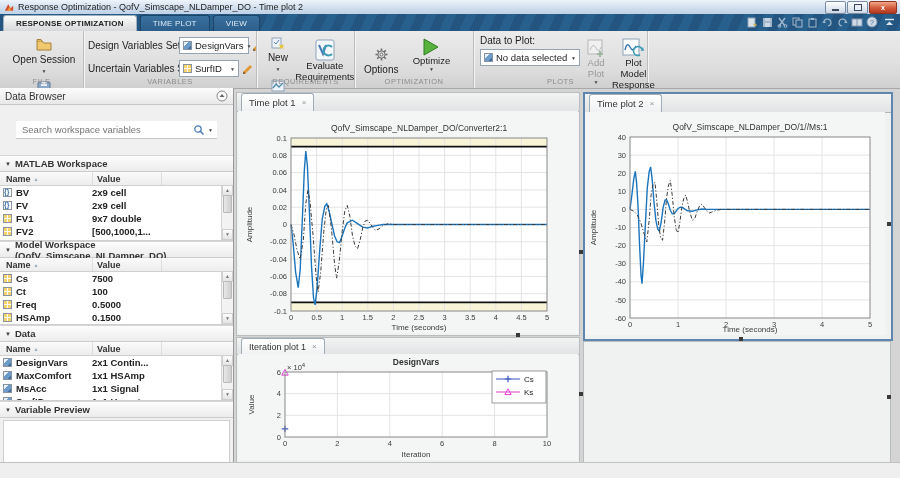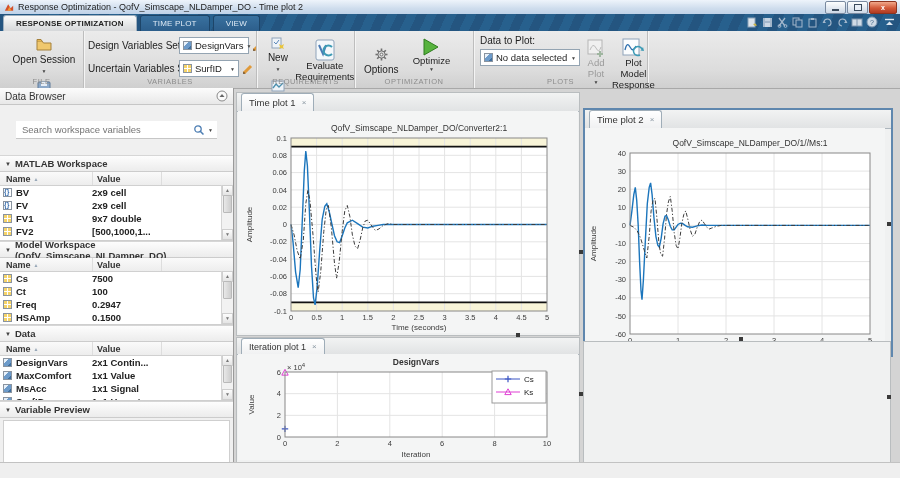--- a/index.html
+++ b/index.html
@@ -421,21 +421,21 @@
 
         <div class="ws-row">
           <span class="ws-icon icon-num"></span>
           <span class="nm">Ct</span>
           <span class="vl">100</span>
         </div>
 
         <div class="ws-row">
           <span class="ws-icon icon-num"></span>
           <span class="nm">Freq</span>
-          <span class="vl">0.2947</span>
+          <span class="vl">0.5000</span>
         </div>
 
         <div class="ws-row">
           <span class="ws-icon icon-num"></span>
           <span class="nm">HSAmp</span>
           <span class="vl">0.1500</span>
         </div>
       </div>
     <div class="vscroll">
         <div class="vs-arrow vs-up">▲</div>
@@ -461,21 +461,21 @@
 
         <div class="ws-row">
           <span class="ws-icon icon-param"></span>
           <span class="nm">DesignVars</span>
           <span class="vl">2x1 Contin...</span>
         </div>
 
         <div class="ws-row">
           <span class="ws-icon icon-param"></span>
           <span class="nm">MaxComfort</span>
-          <span class="vl">1x1 Value</span>
+          <span class="vl">1x1 HSAmp</span>
         </div>
 
         <div class="ws-row">
           <span class="ws-icon icon-param"></span>
           <span class="nm">MsAcc</span>
           <span class="vl">1x1 Signal</span>
         </div>
 
         <div class="ws-row">
           <span class="ws-icon icon-param"></span>
@@ -595,21 +595,21 @@
         <rect x="254" y="17" width="54" height="32" fill="#ffffff" stroke="#9a9a9a"></rect>
         <line x1="258" y1="25" x2="282" y2="25" stroke="#3a55c4"></line>
         <path d="M266.8,25 H273.2 M270,21.8 V28.2" stroke="#3a55c4" stroke-width="1.2" fill="none"></path>
         <text x="286" y="27.6" font-size="8" fill="#222">Cs</text>
         <line x1="258" y1="38" x2="282" y2="38" stroke="#df3fd3"></line>
         <path d="M270,34.8 L273.2,40.6 L266.8,40.6 Z" stroke="#df3fd3" fill="none"></path>
         <text x="286" y="40.6" font-size="8" fill="#222">Ks</text>
       </svg></div>
 </div>
 
-<div class="pane selected" style="left:583px;top:108px;width:306px;height:245px;">
+<div class="pane selected" style="left:583px;top:92px;width:306px;height:245px;">
   <div class="ptabs">
     <div class="ptab">
       <span>Time plot 2</span>
       <span class="x">×</span>
     </div>
   </div>
   <div class="chart" style="top:18px;left:0;"><svg width="300" height="223" font-family="Liberation Sans, sans-serif">
         <rect x="0" y="0" width="300" height="223" fill="#f4f5f5"></rect>
         <rect x="45" y="25" width="240" height="181" fill="#ffffff"></rect>
         <line x1="93" y1="25" x2="93" y2="206" stroke="#e4e4e4"></line>

